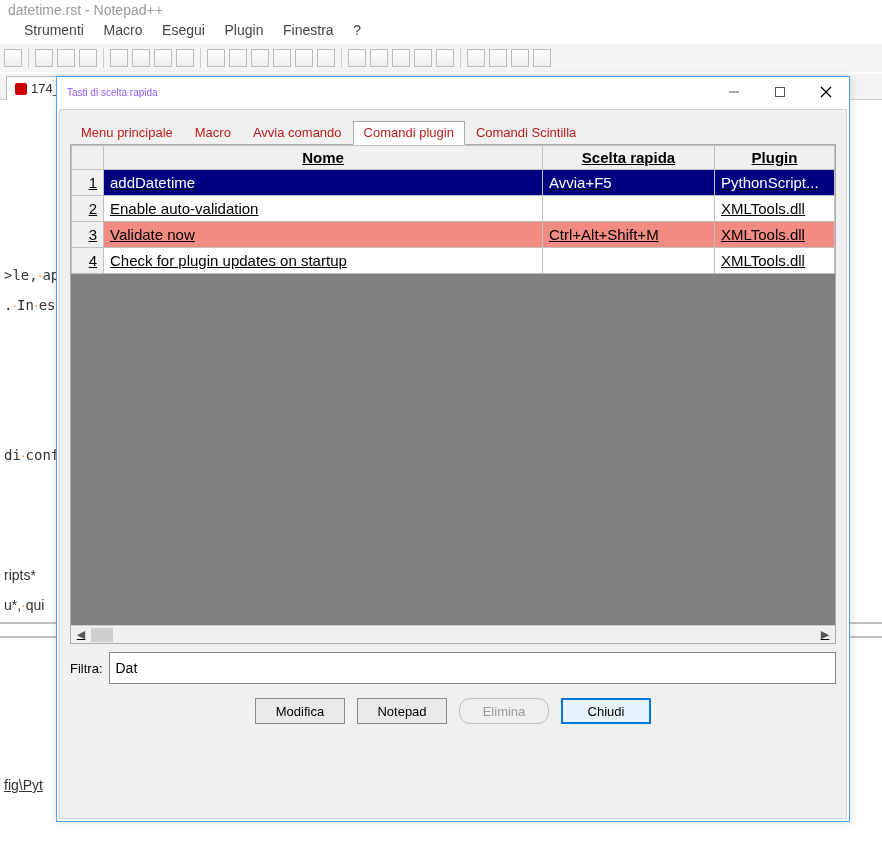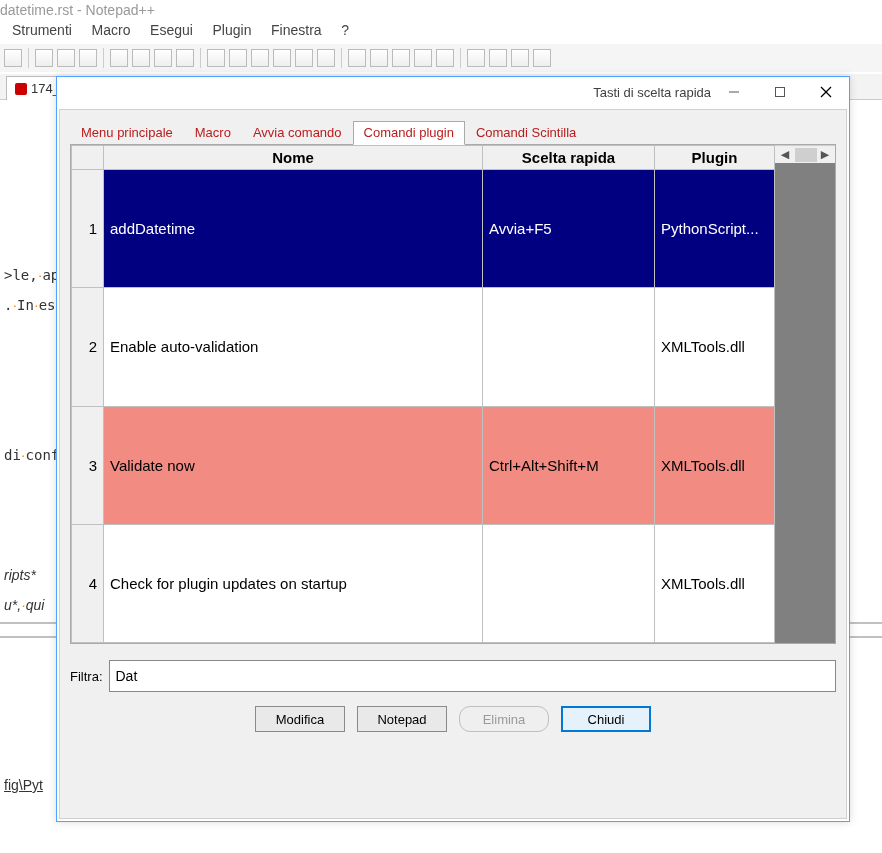--- a/index.html
+++ b/index.html
@@ -1,72 +1,72 @@
 <!DOCTYPE html>
 <html><head>
 <meta charset="utf-8">
 <style>
   * { box-sizing: border-box; font-family: "Segoe UI", Tahoma, sans-serif; }
   body { margin: 0; background: #fff; font-size: 13px; color: #000; overflow: hidden; width: 882px; height: 853px; position: relative; }
 
   
-  .npp-title { position:absolute; top:0; left:0; width:100%; height:20px; color:#999; font-size:14px; padding-left:0; line-height:20px; }
-  .npp-menu  { position:absolute; top:20px; left:0; width:100%; height:22px; padding-left:4px; }
+  .npp-title { position:absolute; top:0; left:0; width:100%; height:20px; color:#999; font-size:14px; padding-left:8px; line-height:20px; }
+  .npp-menu  { position:absolute; top:20px; left:0; width:100%; height:22px; padding-left:16px; }
   .npp-menu span { display:inline-block; padding:2px 8px; color:#444; font-size:14px; }
   .npp-toolbar { position:absolute; top:44px; left:0; width:100%; height:28px; padding:2px 4px; background:#f5f5f5; display:flex; gap:4px; align-items:center; }
   .tb-ico { width:18px; height:18px; border:1px solid #bbb; background:linear-gradient(#fff,#eee); }
   .tb-sep { width:1px; height:20px; background:#ccc; margin:0 2px; }
   .npp-tabrow { position:absolute; top:74px; left:0; width:100%; height:26px; background:#f3f3f3; border-bottom:1px solid #ccc; padding-left:6px; }
   .npp-tab { display:inline-flex; align-items:center; gap:4px; height:24px; padding:0 8px; background:#fff; border:1px solid #bbb; border-bottom:none; font-size:13px; color:#333; margin-top:2px; }
   .red-dot { width:12px; height:12px; background:#c00; border-radius:2px; display:inline-block; }
 
   
   .npp-code { position:absolute; top:110px; left:4px; font-family:Consolas,monospace; font-size:14px; color:#333; line-height:30px; white-space:pre; }
   .npp-code .dots { color:#ff8000; }
-  .npp-code .it   { font-style:italic; }
+  .npp-code .it   { }
   .npp-code .lnk  { text-decoration:underline; }
   .npp-rule1 { position:absolute; left:0; width:100%; top:622px; height:2px; background:#c0c0c0; }
   .npp-rule2 { position:absolute; left:0; width:100%; top:636px; height:2px; background:#c0c0c0; }
 
   
   .dlg { position:absolute; left:56px; top:76px; width:794px; height:746px; background:#fff; border:1px solid #4da3ff; box-shadow:0 0 8px rgba(0,0,0,.15); display:flex; flex-direction:column; }
-  .dlg-titlebar { height:30px; display:flex; align-items:center; justify-content:flex-end; padding:0 0 0 10px; color:#404040; font-size:13px; }
+  .dlg-titlebar { height:30px; display:flex; align-items:center; justify-content:space-between; padding:0 0 0 10px; color:#8b5cf6; font-size:10px; }
   .dlg-titlebar .caps { display:flex; }
   .cap { width:46px; height:28px; display:flex; align-items:center; justify-content:center; }
   .cap svg { width:12px; height:12px; }
   .dlg-body { flex:1; border:1px solid #d0d0d0; margin:2px; padding:10px 10px 12px 10px; display:flex; flex-direction:column; background:#f0f0f0; }
 
   
   .tabs { display:flex; height:24px; position:relative; }
   .tab { padding:3px 10px; font-size:13px; border:1px solid transparent; color:#b91c1c; cursor:default; position:relative; top:1px; background:transparent; }
   .tab.active { background:#fff; border:1px solid #aaa; border-bottom:1px solid #fff; z-index:2; }
   .tab:not(.active){ border:1px solid transparent; }
 
   
-  .grid-wrap { border:1px solid #aaa; background:#808080; flex:0 0 500px; display:flex; flex-direction:row; position:relative; }
+  .grid-wrap { border:1px solid #aaa; background:#808080; flex:0 0 500px; display:flex; flex-direction:column; position:relative;text-decoration:underline; }
   table.grid { border-collapse:collapse; width:100%; background:#fff; table-layout:fixed; }
   table.grid th { background:#f0f0f0; border:1px solid #c0c0c0; font-weight:700; font-size:15px; padding:3px 6px; }
   table.grid th:first-child { width:32px; }
   table.grid td { border:1px solid #c0c0c0; padding:3px 6px; font-size:15px; height:26px; }
   table.grid td.rownum { background:#f0f0f0; text-align:right; width:32px; }
   tr.sel td:not(.rownum){ background:#000080; color:#fff; }
   tr.conflict td:not(.rownum){ background:#f28b82; }
   .grid-filler { flex:1; background:#808080; }
   .hscroll { height:18px; background:#f0f0f0; border-top:1px solid #ccc; display:flex; align-items:center; justify-content:space-between; padding:0 2px; }
   .hscroll .arrow { width:16px; height:16px; display:flex; align-items:center; justify-content:center; color:#555; font-size:11px; }
   .hscroll .thumb { width:22px; height:14px; background:#cfcfcf; margin-left:2px; }
   .hscroll .track { flex:1; display:flex; align-items:center; }
 
   
   .statusbox { margin-top:8px; border:1px solid #aaa; background:#f0f0f0; height:56px; padding:6px 8px; font-size:13px; position:relative; }
   .statusbox .vscroll { position:absolute; right:0; top:0; bottom:0; width:18px; display:flex; flex-direction:column; justify-content:space-between; align-items:center; }
   .statusbox .vscroll span { color:#888; font-size:12px; padding:2px 0; }
 
   
-  .filter-row { display:flex; align-items:center; margin-top:16px; gap:6px; }
+  .filter-row { display:flex; align-items:center; margin-top:8px; gap:6px; }
   .filter-row label { font-size:13px; }
   .filter-row input { flex:1; border:1px solid #888; padding:2px 6px; font-size:14px; height:32px; background:#fff; }
 
   
   .btn-row { display:flex; justify-content:center; gap:12px; margin-top:14px;align-items:flex-end; }
   .btn { width:90px; height:26px; border:1px solid #8a8a8a; background:#e9e9e9; font-size:13px; display:flex; align-items:center; justify-content:center; }
   .btn.disabled { color:#9a9a9a; border-color:#bfbfbf; background:#efefef;border-radius:11px; }
   .btn.default { border:2px solid #0078d7; background:#e5f1fb; }
 
   .col-nome { width:auto; }

